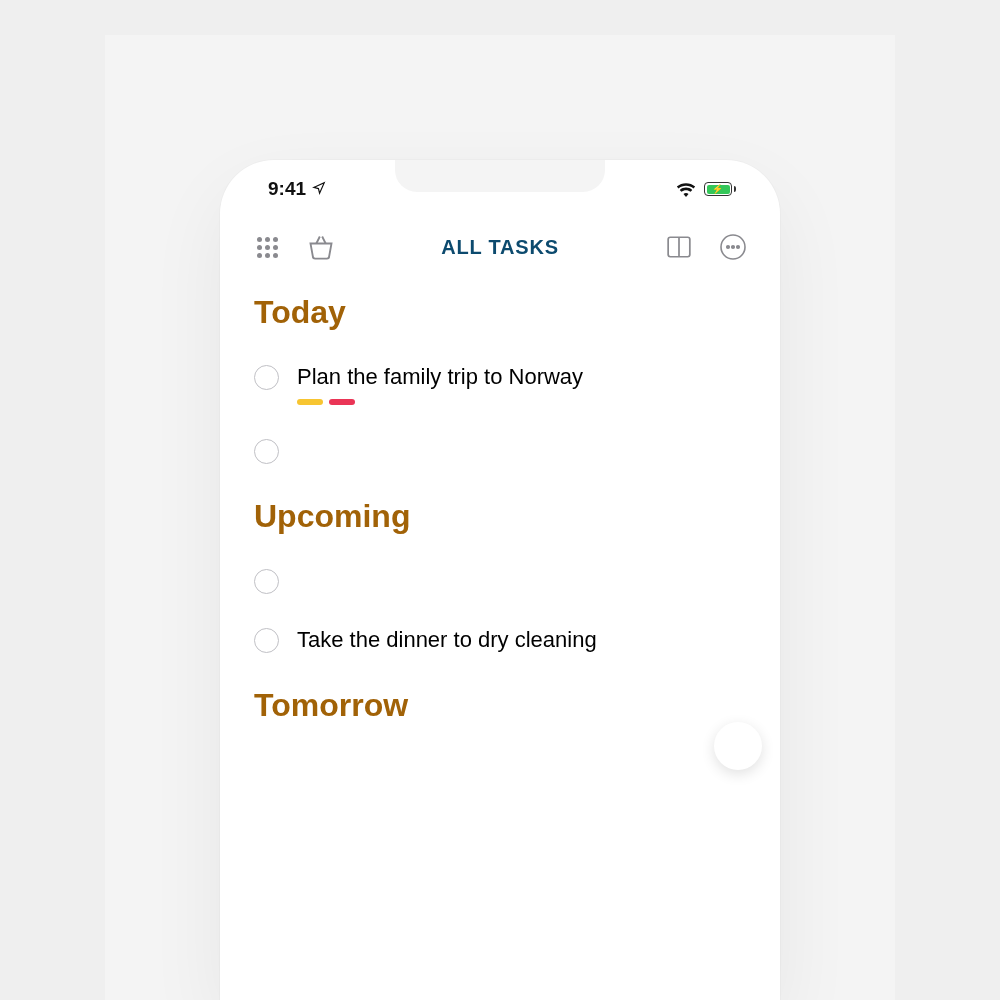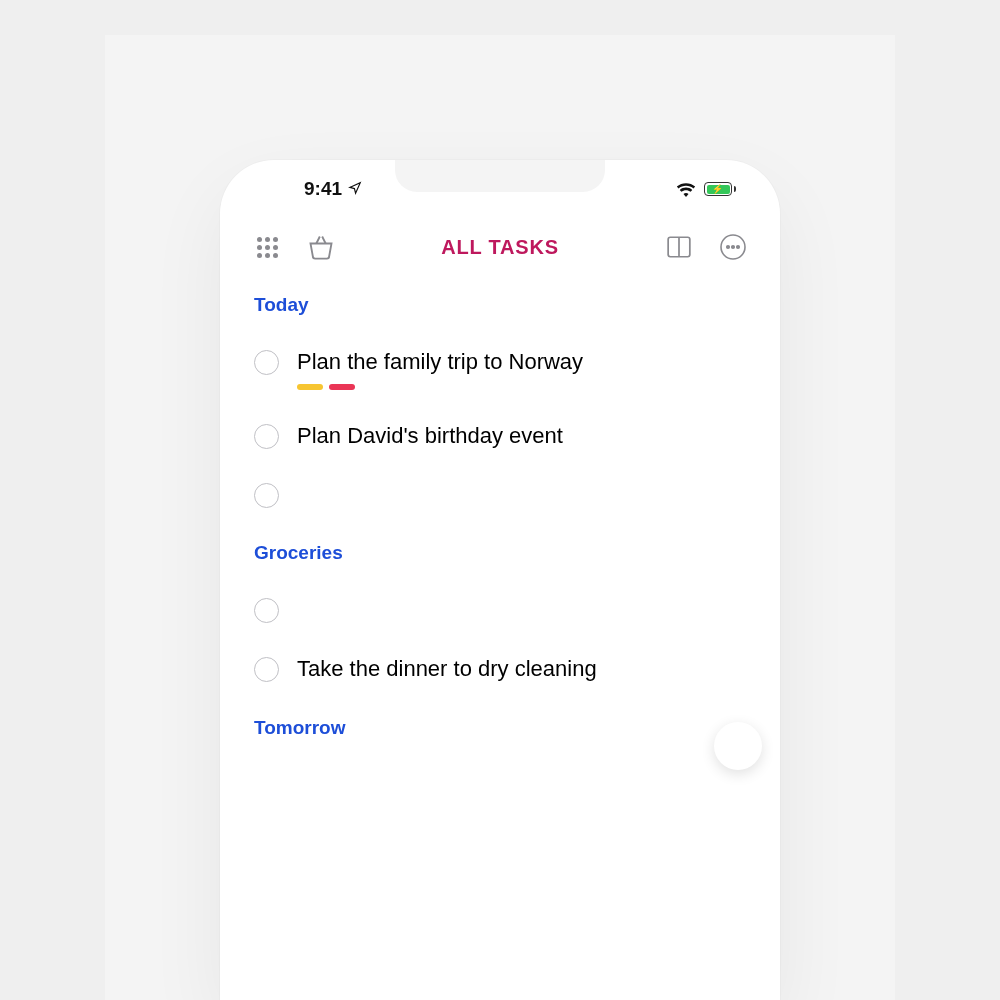--- a/index.html
+++ b/index.html
@@ -51,21 +51,20 @@
       position: relative;
       z-index: 2;
     }
     .status-left {
       display: flex;
       align-items: center;
       gap: 6px;
       font-size: 19px;
       font-weight: 600;
       color: #111;
-      margin-left: 36px;
     }
     .status-right {
       display: flex;
       align-items: center;
       gap: 8px;
     }
     .wifi-icon svg { display:block; }
     .battery {
       display: flex;
       align-items: center;
@@ -104,21 +103,21 @@
       display: flex;
       align-items: center;
       justify-content: space-between;
       padding: 14px 32px 12px 32px;
     }
     .nav-group { display:flex; align-items:center; gap:24px; }
     .nav-title {
       font-size: 20px;
       font-weight: 700;
       letter-spacing: 0.8px;
-      color: #be185d;
+      color: #0c4a6e;
     }
     .icon-btn {
       width: 30px;
       height: 30px;
       display: flex;
       align-items: center;
       justify-content: center;
       color: #8a8a8f;
       cursor: pointer;
     }
@@ -127,23 +126,23 @@
       grid-template-columns: repeat(3, 5px);
       grid-template-rows: repeat(3, 5px);
       gap: 3px;
     }
     .grid-dots span { width:5px; height:5px; background:#8a8a8f; border-radius:50%; }
 
     .content {
       padding: 18px 34px 0 34px;
     }
     .section-title {
-      font-size: 19px;
+      font-size: 32px;
       font-weight: 700;
-      color: #1d4ed8;
+      color: #a16207;
       margin-top: 18px;
       margin-bottom: 16px;
     }
     .section-title.first { margin-top: 2px; }
     .task-row {
       display: flex;
       align-items: flex-start;
       gap: 18px;
       padding: 16px 0;
       cursor: pointer;
@@ -267,30 +266,26 @@
         <div class="checkbox"></div>
         <div class="task-body">
           <div class="task-text">Plan the family trip to Norway</div>
           <div class="tag-row">
             <span class="tag yellow"></span>
             <span class="tag red"></span>
           </div>
         </div>
       </div>
 
+
       <div class="task-row">
         <div class="checkbox"></div>
-        <div class="task-text">Plan David's birthday event</div>
-      </div>
-
-      <div class="task-row">
-        <div class="checkbox"></div>
-      </div>
-
-      <div class="section-title">Groceries</div>
+      </div>
+
+      <div class="section-title">Upcoming</div>
 
       <div class="task-row">
         <div class="checkbox"></div>
       </div>
 
       <div class="task-row">
         <div class="checkbox"></div>
         <div class="task-text">Take the dinner to dry cleaning</div>
       </div>
 

